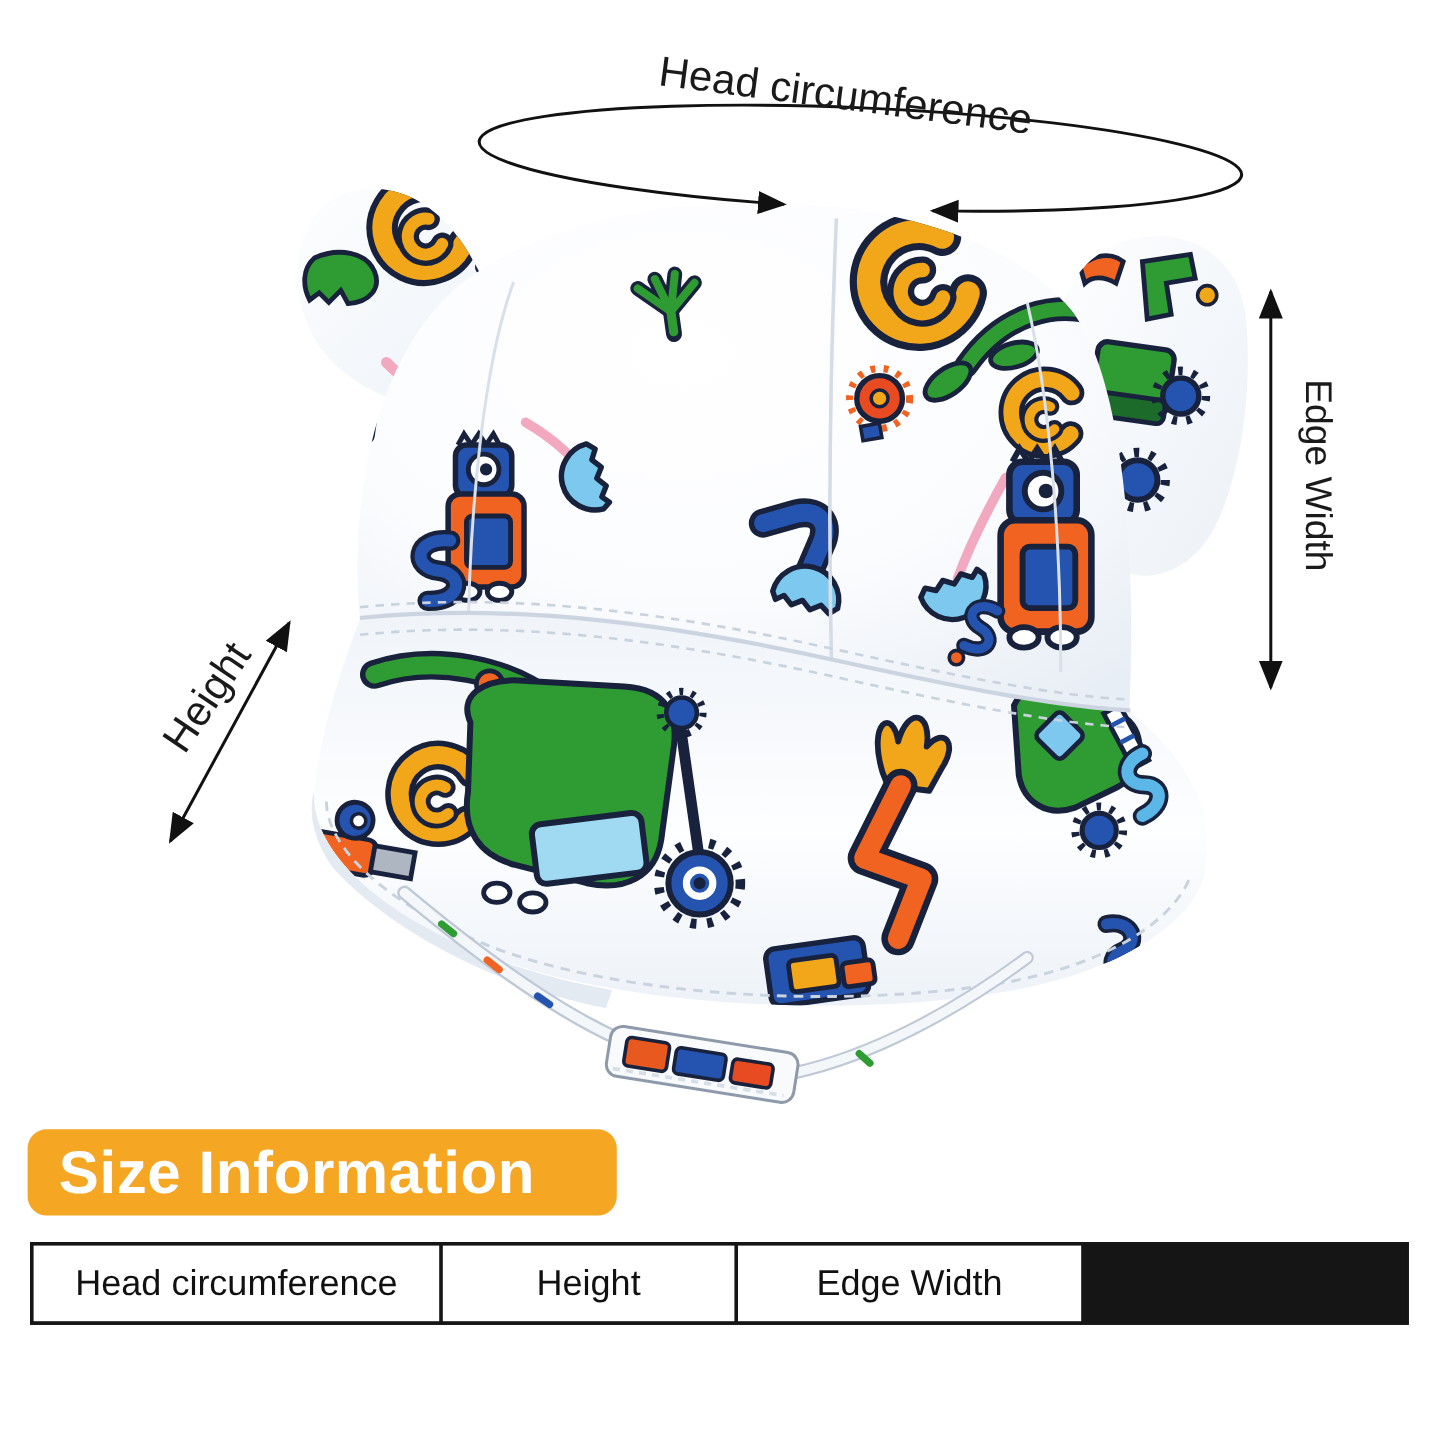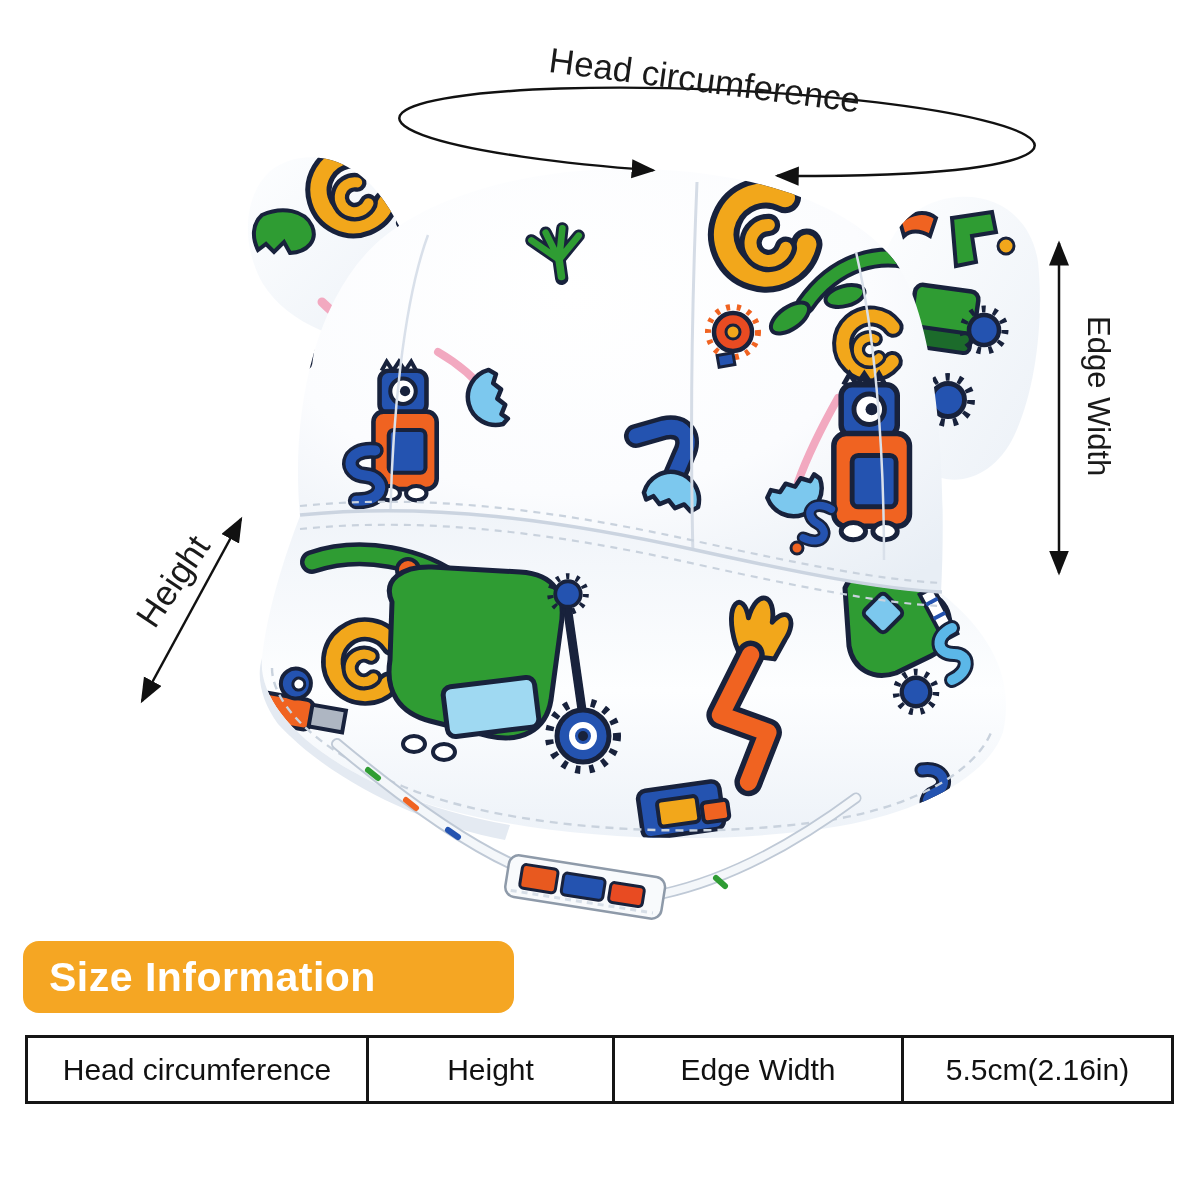--- a/index.html
+++ b/index.html
@@ -4,21 +4,21 @@
 <style>
   html,body{margin:0;padding:0;background:#ffffff;}
   .stage{position:relative;width:1200px;height:1200px;background:#ffffff;overflow:hidden;
          font-family:"Liberation Sans", sans-serif;color:#1a1a1a;}
   .abs{position:absolute;}
   .annot{font-size:35px;white-space:nowrap;color:#1a1a1a;}
   #lbl-head{left:552px;top:40px;transform:rotate(7.5deg);transform-origin:0 0;}
   #lbl-edge{left:1116px;top:316px;font-size:31px;transform:rotate(90deg);transform-origin:0 0;}
   #lbl-height{left:128px;top:612px;transform:rotate(-56deg);transform-origin:0 0;}
   #badge{left:23px;top:941px;width:465px;height:72px;background:#F5A623;border-radius:16px;
-         color:#ffffff;font-size:41px;font-weight:bold;line-height:72px;padding-left:26px;
+         color:#ffffff;font-size:50px;font-weight:bold;line-height:72px;padding-left:26px;
          letter-spacing:.5px;}
   #size-table{left:25px;top:1035px;display:grid;grid-template-columns:338px 243px 286px 267px;
         grid-auto-rows:63px 73px;gap:3px;background:#151515;border:3px solid #151515;}
   #size-table .cell{background:#ffffff;display:flex;align-items:center;justify-content:center;
         font-size:30px;color:#111111;white-space:nowrap;}
   svg{position:absolute;left:0;top:0;}
 </style>
 </head>
 <body>
 
@@ -252,16 +252,15 @@
   <div class="abs annot" id="lbl-head">Head circumference</div>
   <div class="abs annot" id="lbl-edge">Edge Width</div>
   <div class="abs annot" id="lbl-height">Height</div>
 
   <div class="abs" id="badge">Size Information</div>
 
   <div class="abs" id="size-table">
     <div class="cell">Head circumference</div>
     <div class="cell">Height</div>
     <div class="cell">Edge Width</div>
-    <div class="cell">5.5cm(2.16in)</div>
   </div>
 
 </div>
 
 </body></html>

